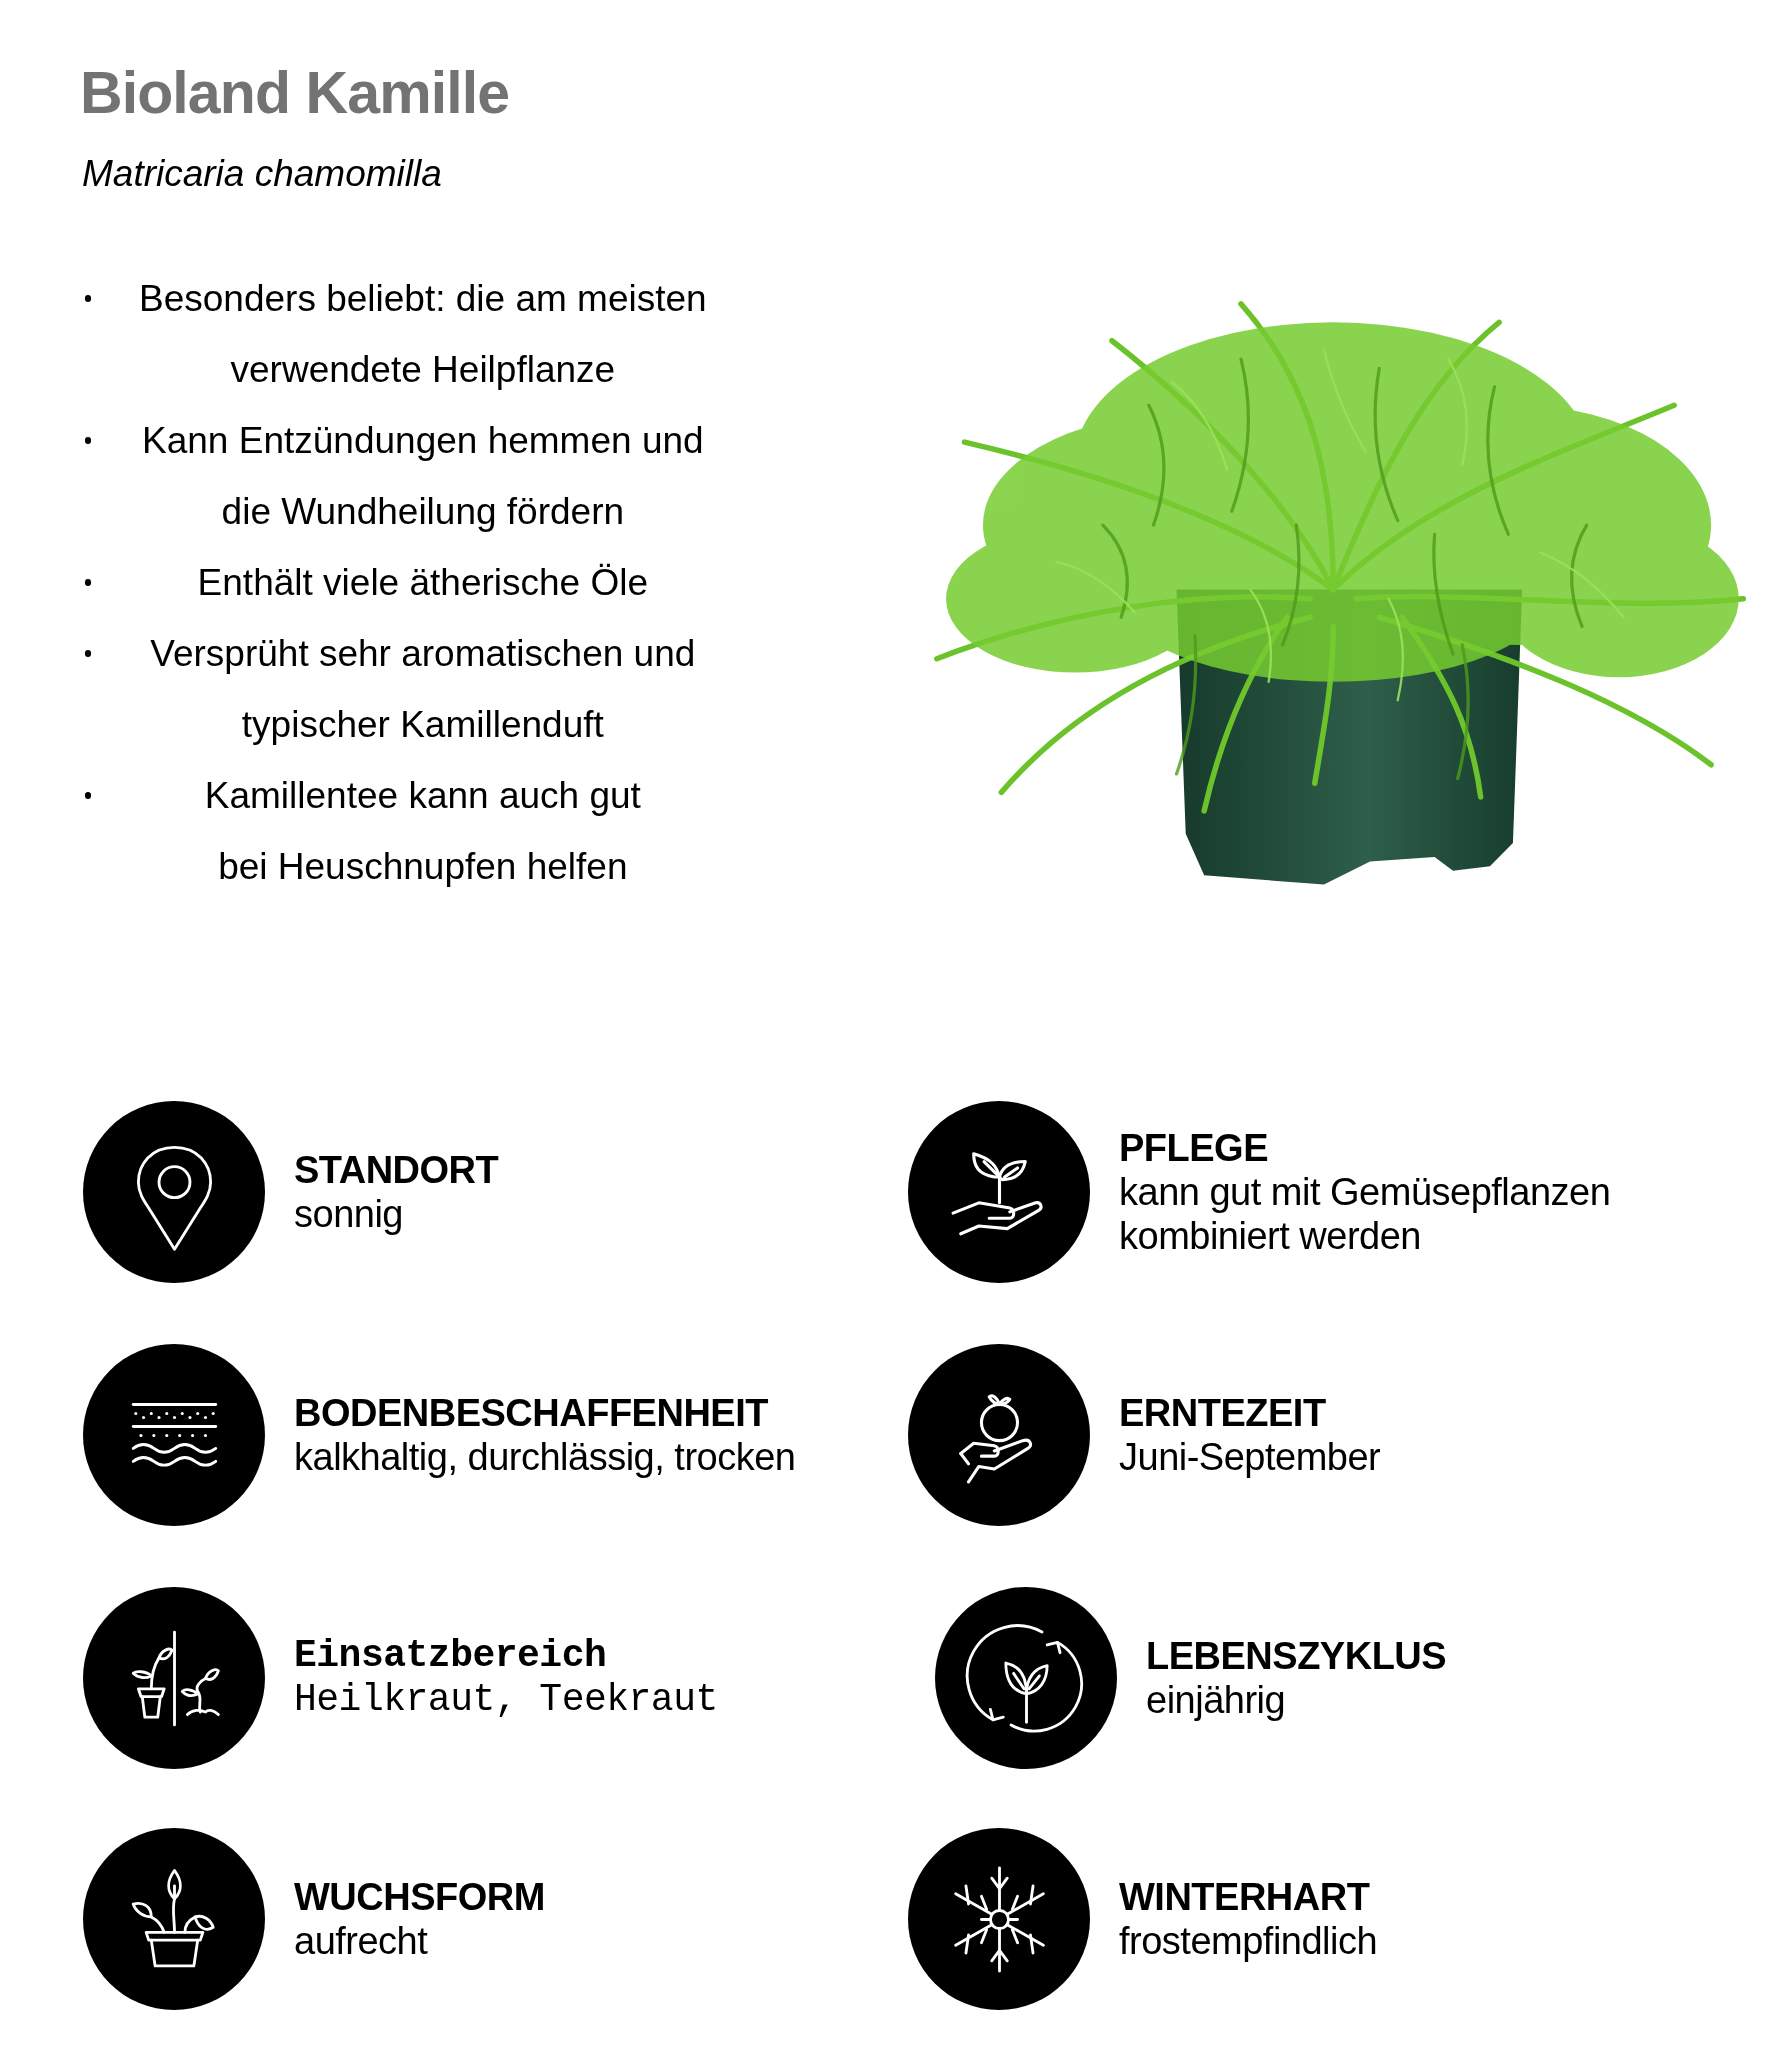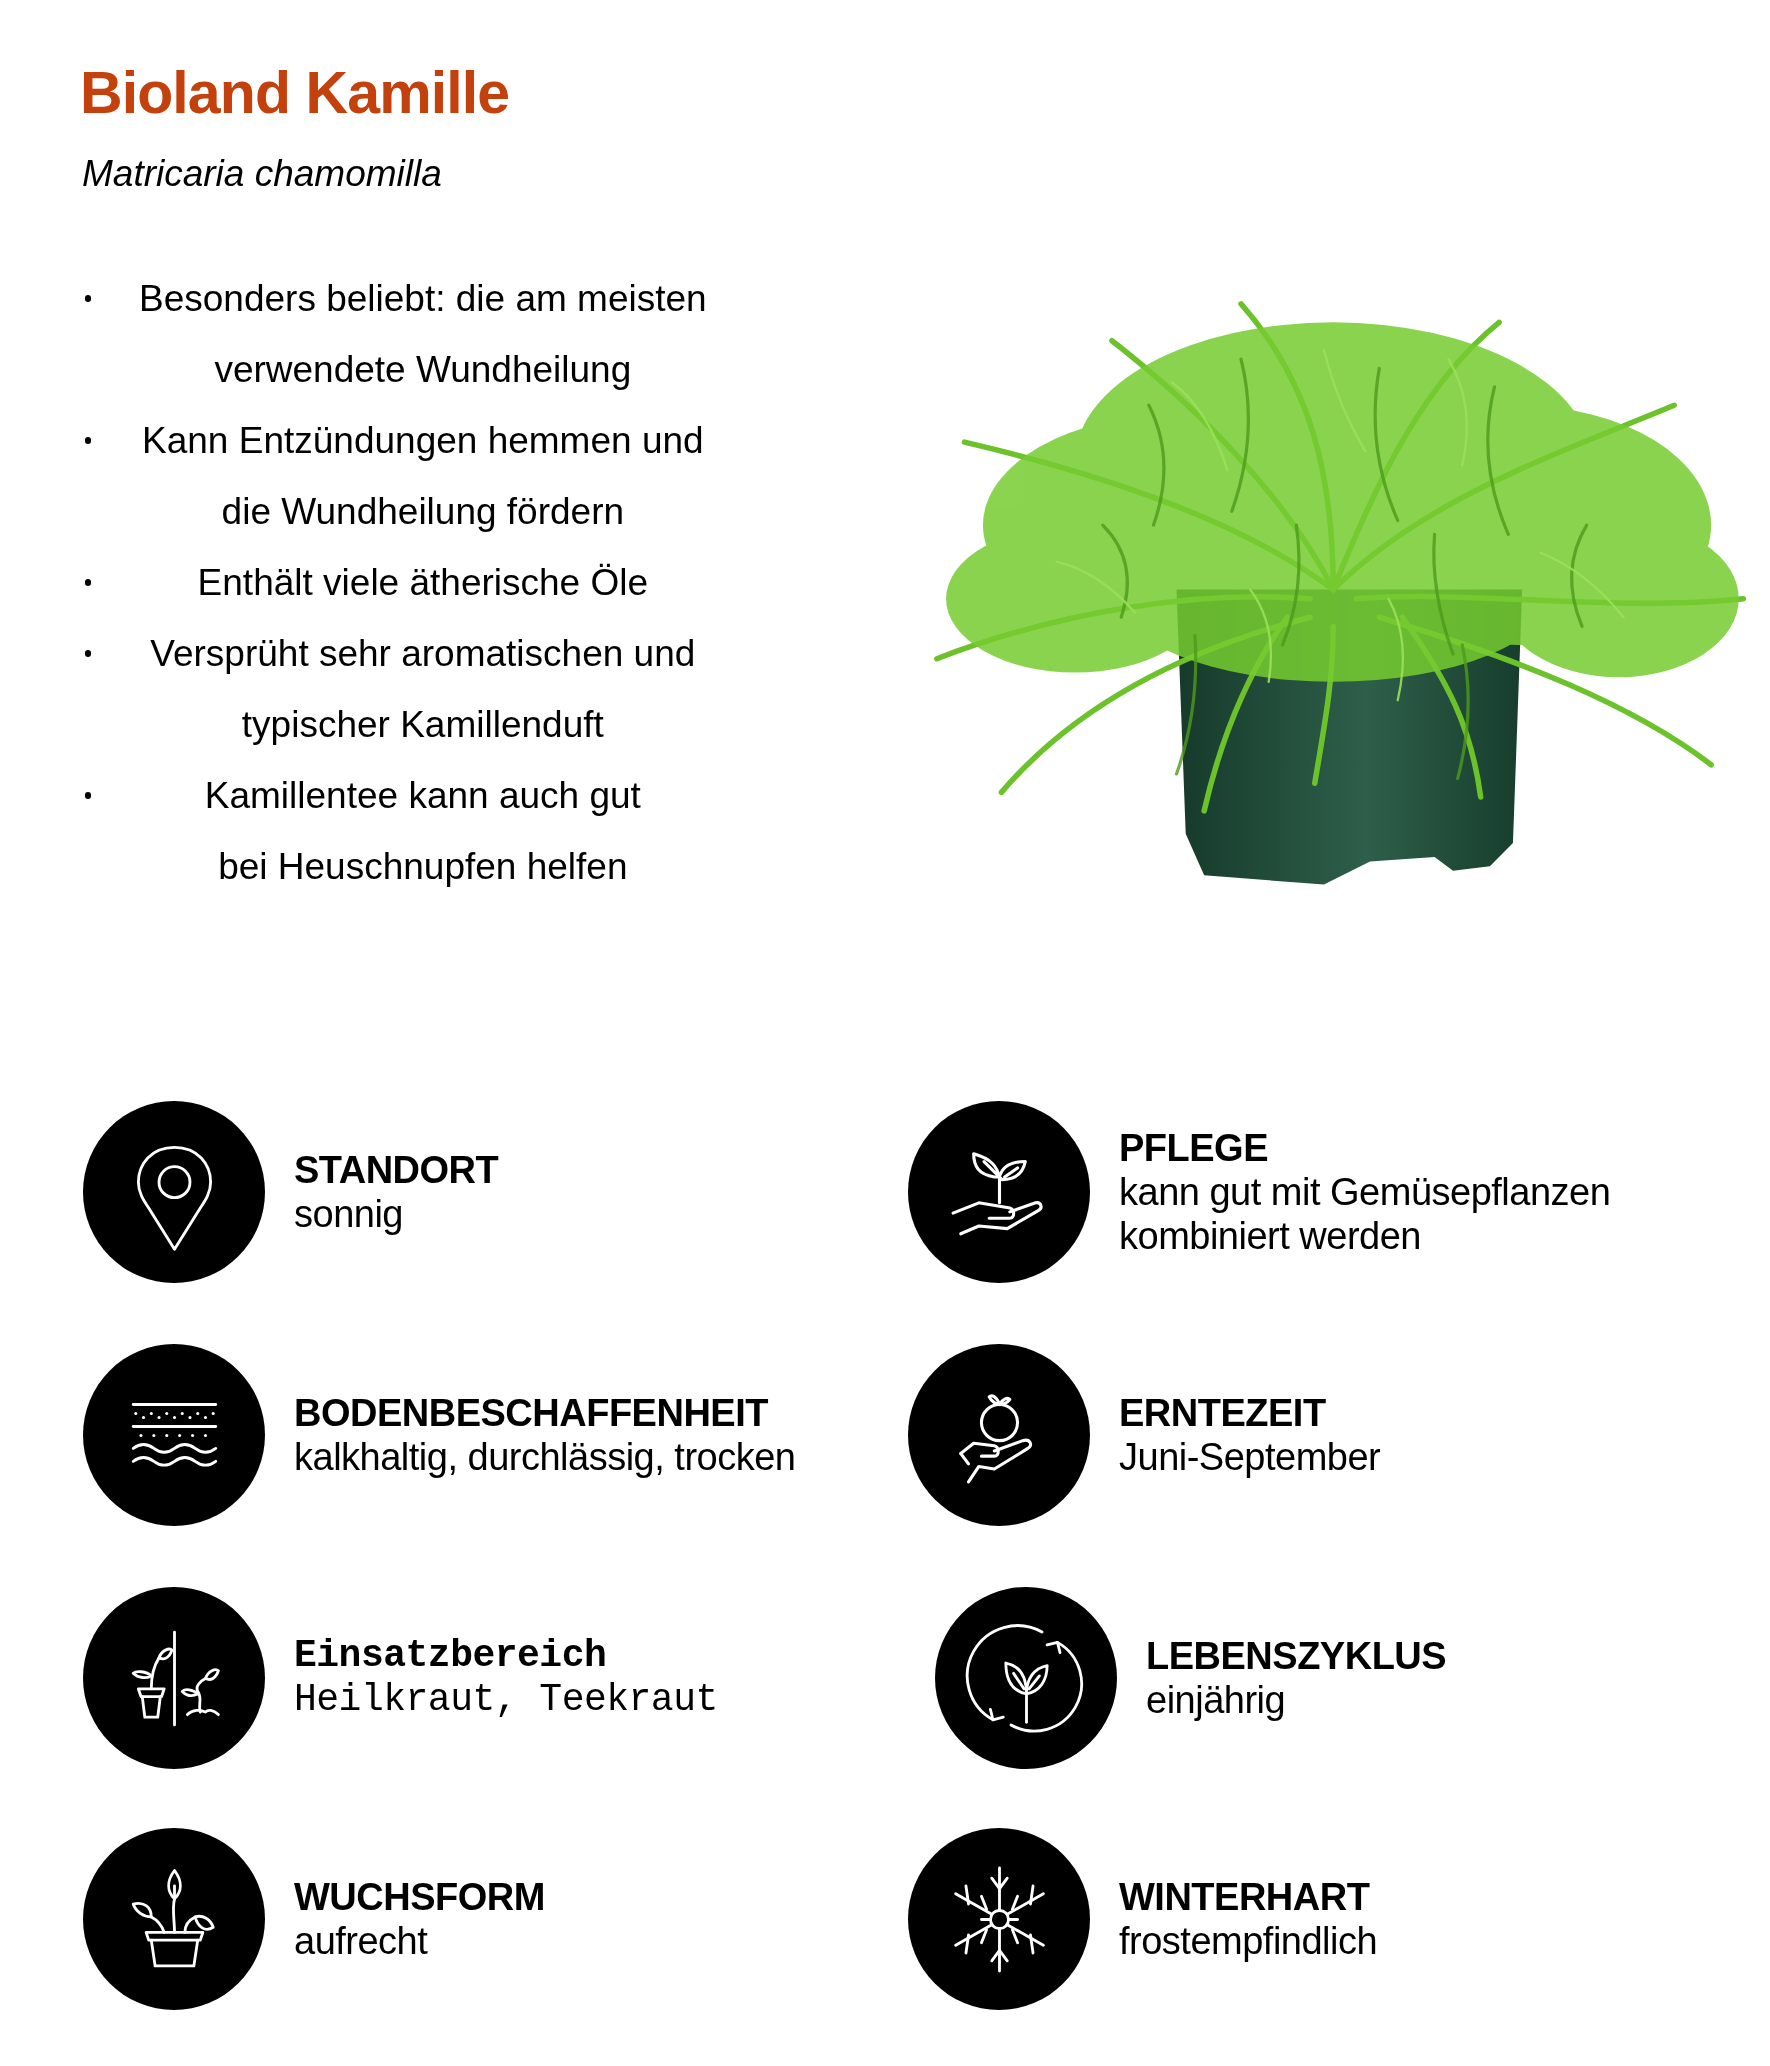--- a/index.html
+++ b/index.html
@@ -2,21 +2,21 @@
 <html style="font-size:7.4px"><head>
 <meta charset="utf-8">
 <style>
   html, body { margin: 0; padding: 0; background: #ffffff; }
   body {
     width: 1771px; height: 2066px; position: relative; overflow: hidden;
     font-family: "Liberation Sans", "DejaVu Sans", sans-serif; color: #000;
   }
   .title {
     position: absolute; left: 80px; top: 61px;
-    font-size: 59px; font-weight: bold; color: #c2410c; letter-spacing: -0.9px;
+    font-size: 59px; font-weight: bold; color: #737373; letter-spacing: -0.9px;
     line-height: 1.1; white-space: nowrap;
   }
   .subtitle {
     position: absolute; left: 82px; top: 154px;
     font-size: 37px; font-style: italic; line-height: 1.1; white-space: nowrap;
   }
   .bullets {
     position: absolute; left: 78px; top: 263px; margin: 0; padding: 0; list-style: none; text-align: center;
   }
   .bullets li {
@@ -54,21 +54,21 @@
 </head>
 <body>
 
 <div class="title">Bioland Kamille</div>
 <div class="subtitle">Matricaria chamomilla</div>
 
 <ul class="bullets">
   <li>
     <span class="dot"></span>
     <span class="line">Besonders beliebt: die am meisten</span>
-    <span class="line">verwendete Wundheilung</span>
+    <span class="line">verwendete Heilpflanze</span>
   </li>
   <li>
     <span class="dot"></span>
     <span class="line">Kann Entzündungen hemmen und</span>
     <span class="line">die Wundheilung fördern</span>
   </li>
   <li>
     <span class="dot"></span>
     <span class="line">Enthält viele ätherische Öle</span>
   </li>

